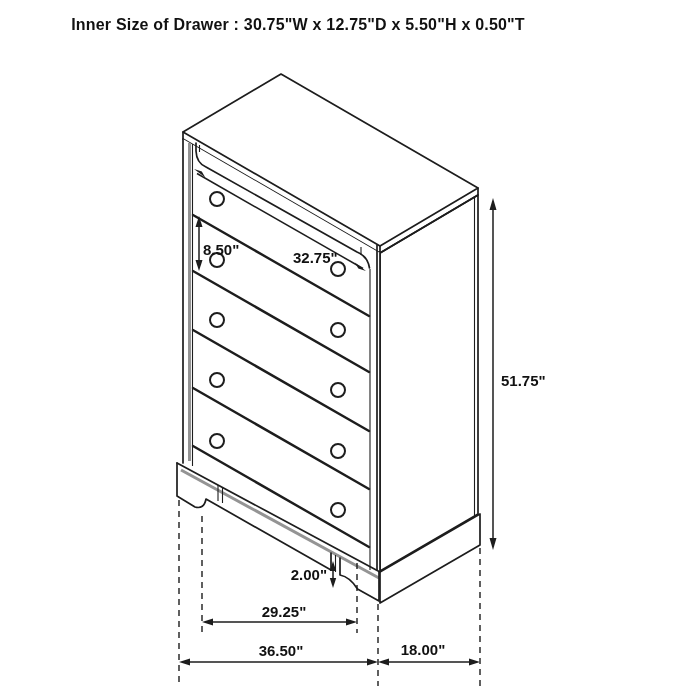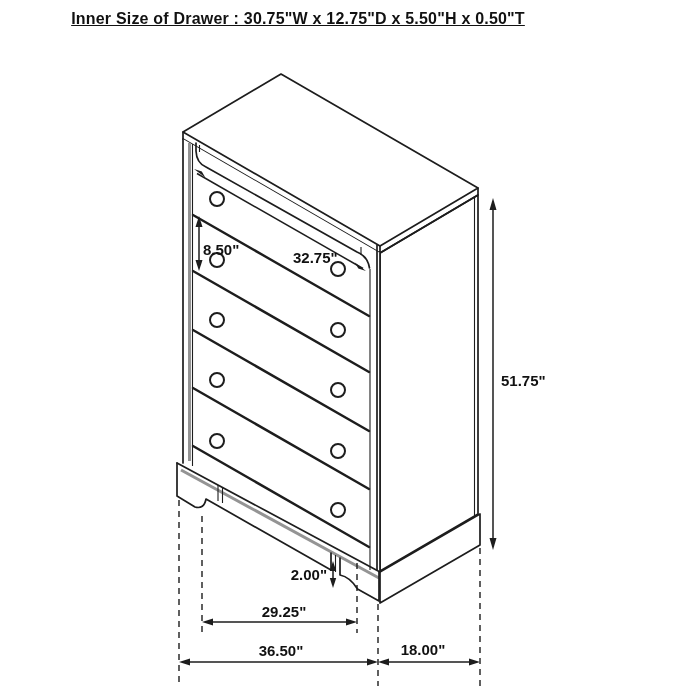--- a/index.html
+++ b/index.html
@@ -1,19 +1,19 @@
 <!DOCTYPE html>
 <html><head>
 <meta charset="utf-8">
 <style>
   html,body{margin:0;padding:0;background:#ffffff;}
   .stage{position:relative;width:700px;height:700px;background:#fff;overflow:hidden;
          font-family:"Liberation Sans",sans-serif;}
-  .title{position:absolute;top:10px;left:0;width:596px;text-align:center;
-         font-size:16px;font-weight:bold;color:#111;letter-spacing:.2px;text-decoration:underline;}
+  .title{position:absolute;top:16px;left:0;width:596px;text-align:center;
+         font-size:16px;font-weight:bold;color:#111;letter-spacing:.2px;}
   svg text{font-family:"Liberation Sans",sans-serif;font-size:15px;font-weight:bold;fill:#111;}
   .ln{stroke:#1d1d1d;stroke-width:1.7;fill:none;stroke-linecap:round;stroke-linejoin:round;}
   .thin{stroke:#1d1d1d;stroke-width:1.1;fill:none;}
   .bnd{stroke:#1d1d1d;stroke-width:2.4;fill:none;stroke-linecap:round;}
   .gray{stroke:#949494;stroke-width:3;fill:none;stroke-linecap:butt;}
   .face{fill:#ffffff;stroke:#1d1d1d;stroke-width:1.7;stroke-linejoin:round;}
   .fill{fill:#ffffff;stroke:none;}
   .dim{stroke:#1d1d1d;stroke-width:1.5;fill:none;}
   .dash{stroke:#1d1d1d;stroke-width:1.4;fill:none;stroke-dasharray:6 5;}
   .ah{fill:#1d1d1d;stroke:none;}

